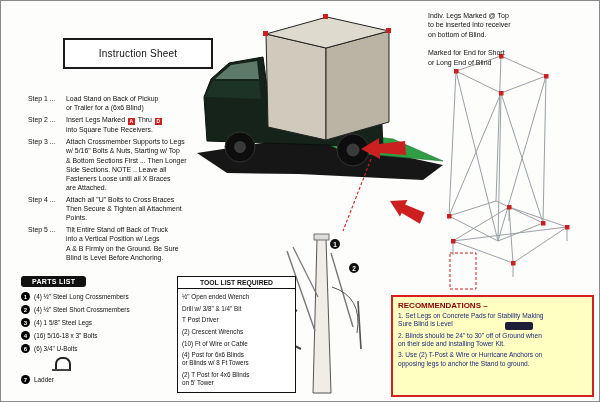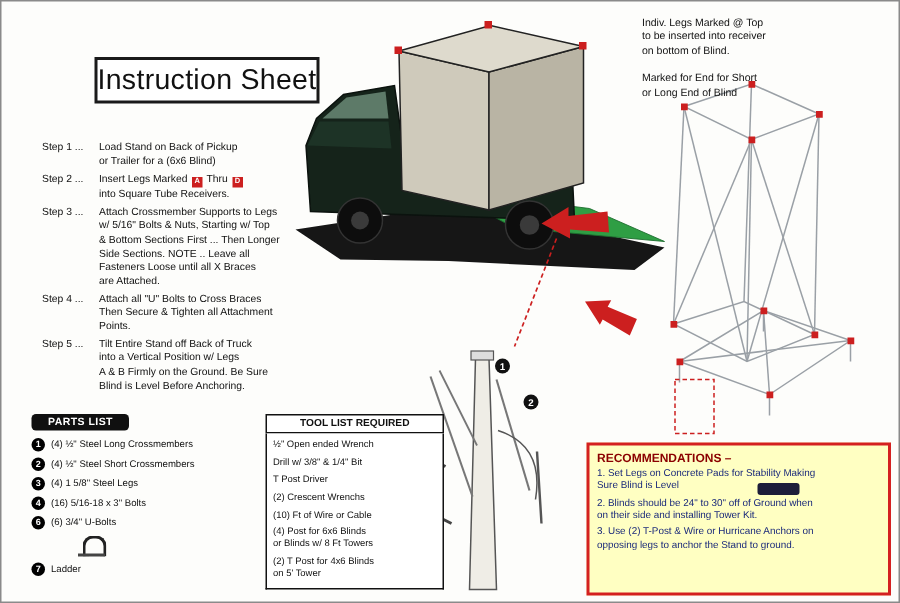--- a/index.html
+++ b/index.html
@@ -7,21 +7,21 @@
     position:relative;width:600px;height:402px;background:#fdfdfb;
     font-family:"Liberation Sans",sans-serif;color:#111;overflow:hidden;
     border:1px solid #8a8a8a;box-sizing:border-box;
   }
   .scene{position:absolute;left:0;top:0;z-index:0;}
   .scene text{font-family:"Liberation Sans",sans-serif;font-weight:bold;}
 
   .title-box{
     position:absolute;left:62px;top:37px;width:146px;height:27px;z-index:2;
     border:2px solid #1a1a1a;background:#fff;display:flex;align-items:center;
-    justify-content:center;font-size:19px;letter-spacing:.2px;
+    justify-content:center;font-size:10px;letter-spacing:.2px;
   }
 
   .steps{position:absolute;left:27px;top:93px;width:228px;font-size:6.9px;line-height:1.32;z-index:2;}
   .step{display:flex;margin-bottom:3px;}
   .step-label{flex:0 0 38px;white-space:nowrap;}
   .step-text{flex:1;white-space:pre-line;}
   .leg-marker{
     display:inline-block;width:7px;height:7px;background:#cc1f1f;color:#fff;
     font-size:5px;line-height:7px;text-align:center;font-weight:bold;
     vertical-align:-1px;margin:0 1px;

